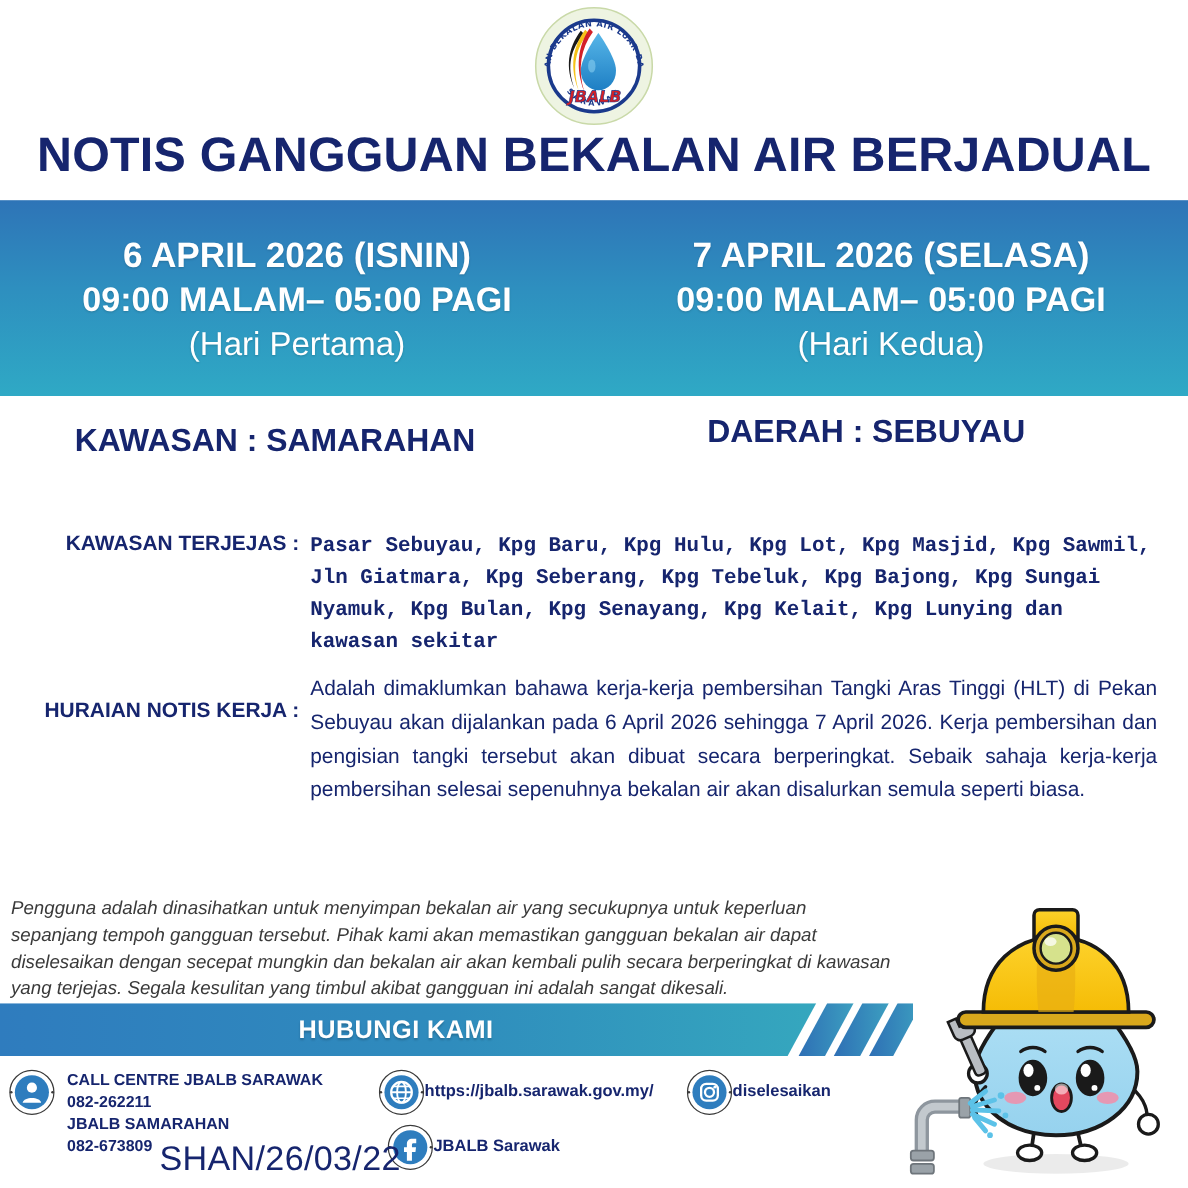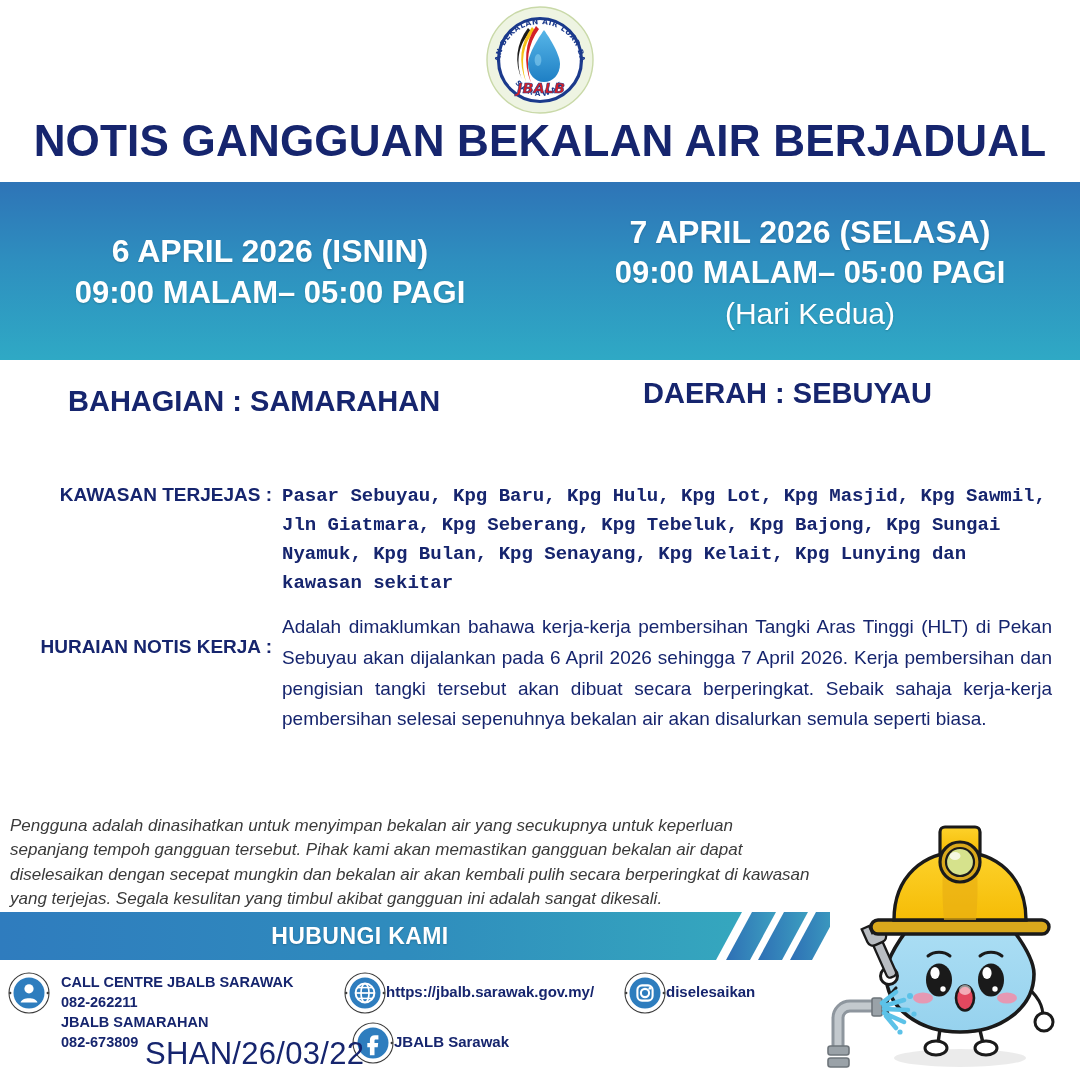--- a/index.html
+++ b/index.html
@@ -212,30 +212,31 @@
     </svg>
   </div>
 </div>
 
 <div class="title">NOTIS GANGGUAN BEKALAN AIR BERJADUAL</div>
 
 <div class="date-banner">
   <div class="date-col">
     <div class="date-l1">6 APRIL 2026 (ISNIN)</div>
     <div class="date-l2">09:00 MALAM– 05:00 PAGI</div>
+    <div class="date-l3">(Hari Pertama)</div>
   </div>
   <div class="date-col">
     <div class="date-l1">7 APRIL 2026 (SELASA)</div>
     <div class="date-l2">09:00 MALAM– 05:00 PAGI</div>
     <div class="date-l3">(Hari Kedua)</div>
   </div>
 </div>
 
 <div class="region-row">
-  <div class="region-bahagian">BAHAGIAN : SAMARAHAN</div>
+  <div class="region-bahagian">KAWASAN : SAMARAHAN</div>
   <div class="region-daerah">DAERAH : SEBUYAU</div>
 </div>
 
 <div class="field" id="field-areas">
   <div class="field-label">KAWASAN TERJEJAS  :</div>
   <div class="field-value">Pasar Sebuyau, Kpg Baru, Kpg Hulu, Kpg Lot, Kpg Masjid, Kpg Sawmil, Jln Giatmara, Kpg Seberang, Kpg Tebeluk, Kpg Bajong, Kpg Sungai Nyamuk, Kpg Bulan, Kpg Senayang, Kpg Kelait, Kpg Lunying dan kawasan sekitar</div>
 </div>
 
 <div class="field" id="field-desc">
   <div class="field-label">HURAIAN NOTIS KERJA :</div>

